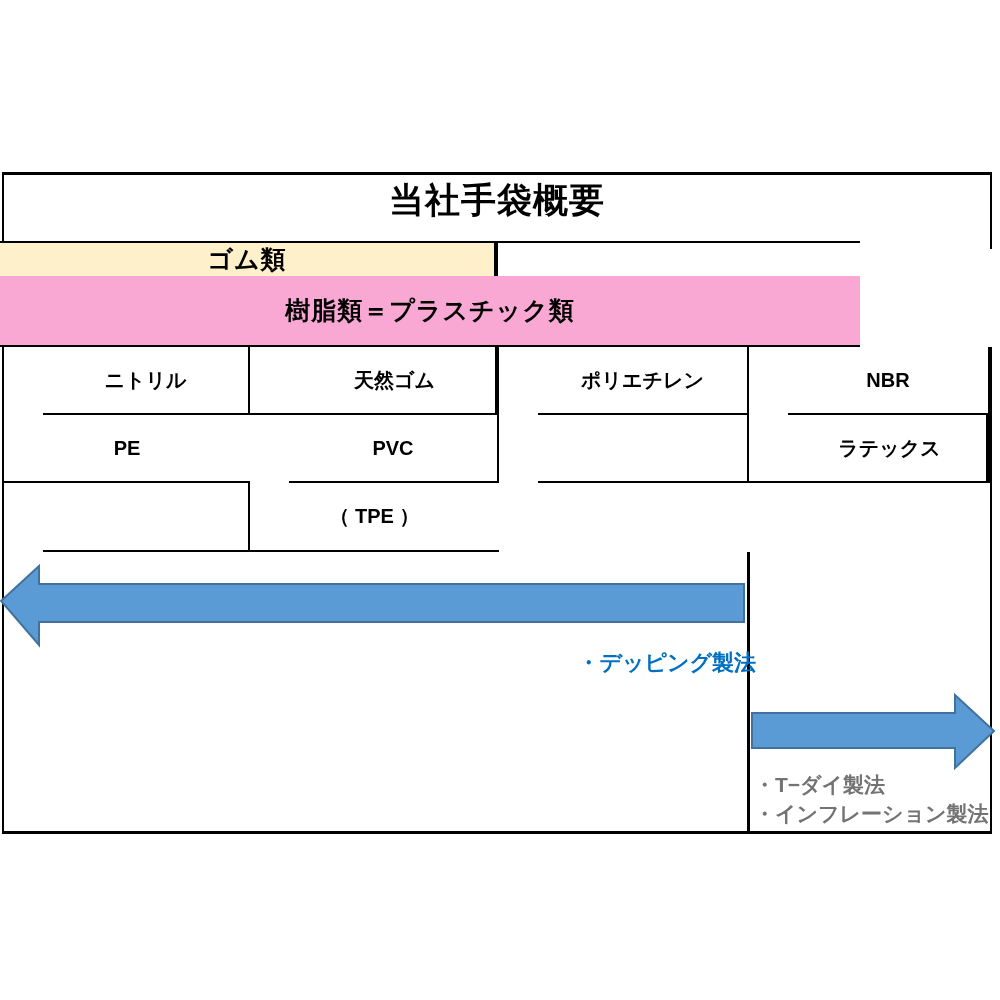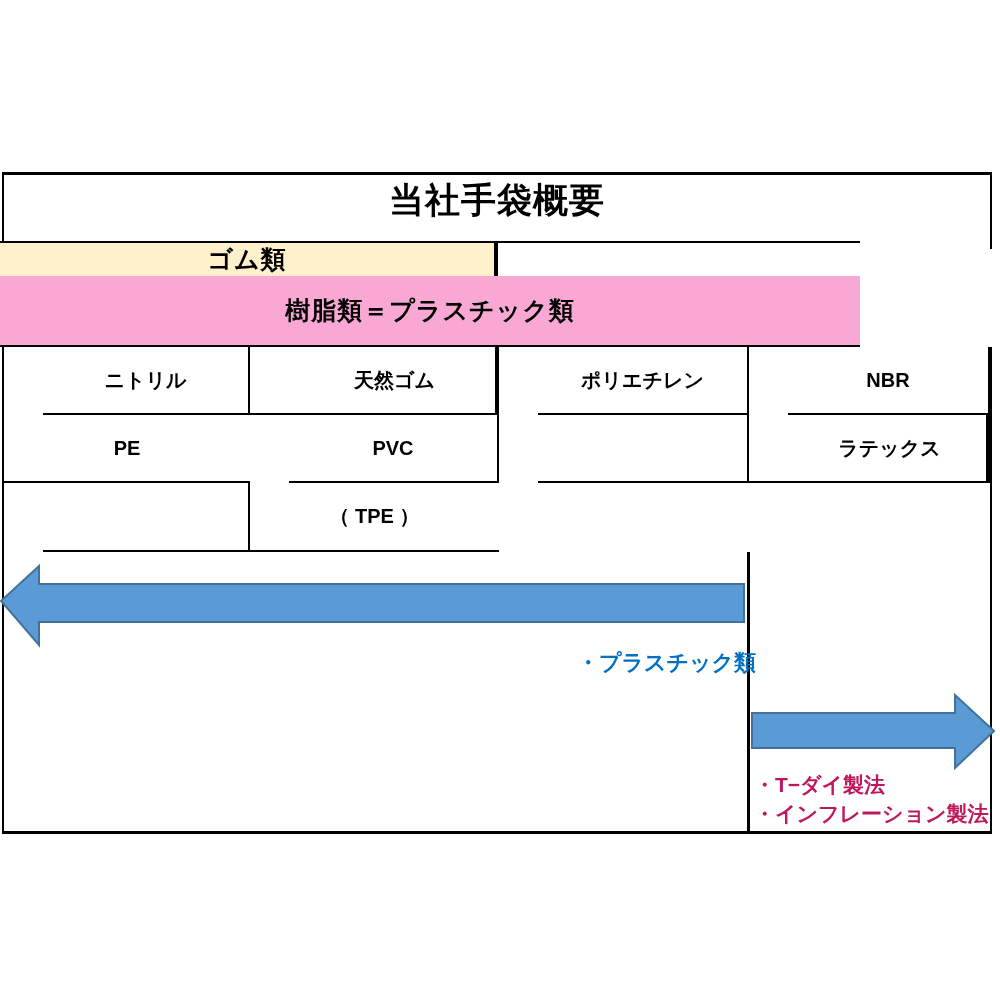--- a/index.html
+++ b/index.html
@@ -93,20 +93,20 @@
   </div>
 
   <svg class="arrow-svg" id="left-arrow-svg" viewBox="0 0 746 92" xmlns="http://www.w3.org/2000/svg">
     <polygon class="arrow-shape" points="1,41 39,6 39,24 744,24 744,62 39,62 39,85" stroke-width="2" stroke-linejoin="miter" fill="#5B9BD5" stroke="#41719C"></polygon>
   </svg>
 
   <svg class="arrow-svg" id="right-arrow-svg" viewBox="0 0 246 86" xmlns="http://www.w3.org/2000/svg">
     <polygon class="arrow-shape" points="2,25 205,25 205,7 244,43 205,80 205,60 2,60" stroke-width="2" stroke-linejoin="miter" fill="#5B9BD5" stroke="#41719C"></polygon>
   </svg>
 
-  <div class="proc-label dip-label" style="color: rgb(0, 112, 192);">・プラスチック類</div>
+  <div class="proc-label dip-label" style="color: rgb(0, 112, 192);">・デッピング製法</div>
 
-  <div class="proc-label film-labels" style="color: #be185d;">
+  <div class="proc-label film-labels" style="color: #737373;">
     <div>・T−ダイ製法</div>
     <div>・インフレーション製法</div>
   </div>
 
 </div>
 
 </body></html>

